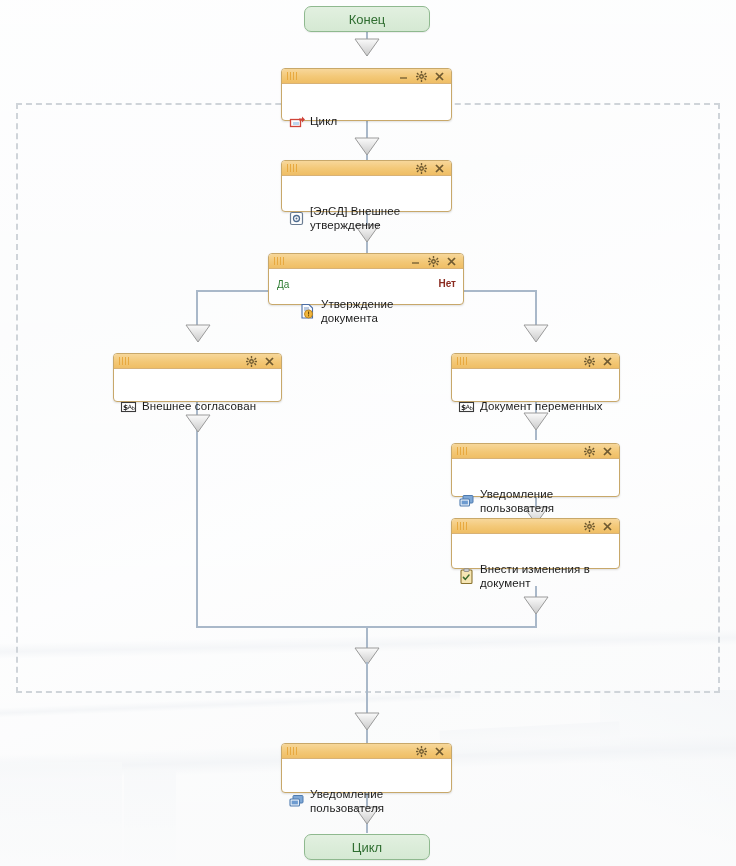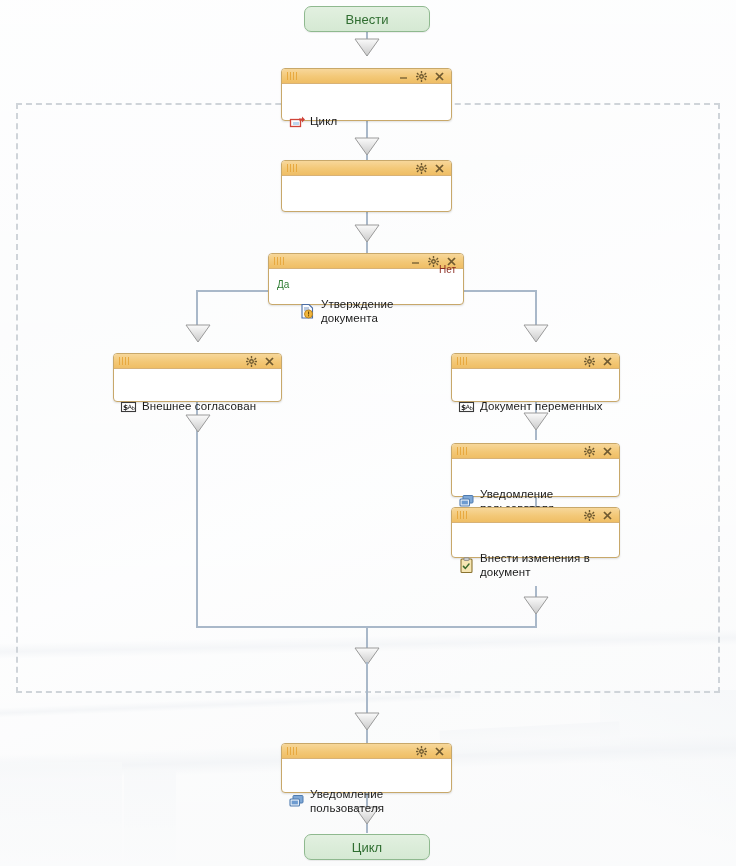--- a/index.html
+++ b/index.html
@@ -167,21 +167,21 @@
   .node.decision .node-body {
     padding-left: 30px;
     padding-right: 32px;
   }
   .branch-label {
     position: absolute;
     font-size: 10px;
     line-height: 1;
   }
   .branch-yes { color: #2e7d32; left: 8px; top: 26px; }
-  .branch-no  { color: #8b2b20; right: 7px; top: 11px; }
+  .branch-no  { color: #8b2b20; right: 7px; top: 25px; font-weight: bold; }
 </style>
 </head>
 <body>
 
 <div id="canvas">
 
   <div class="bg-photo">
     <div class="bg-block bg-b3"></div>
     <div class="bg-roof bg-r3 roofline"></div>
     <div class="roofline bg-r1"></div>
@@ -280,21 +280,21 @@
       </svg>
   </div>
 
   <div class="line-v" style="left:366px; top:793px; height:40px;"></div>
   <div class="arrow" style="left:354px; top:806px;">
     <svg width="26" height="19" viewBox="0 0 26 19">
         <polygon points="1,1 25,1 13,18" fill="url(#ag)" stroke="#9a9a9a" stroke-width="1"></polygon>
       </svg>
   </div>
 
-  <div class="terminator" style="left:304px; top:6px; width:126px; height:26px;">Внести</div>
+  <div class="terminator" style="left:304px; top:6px; width:126px; height:26px;">Конец</div>
 
   <div class="terminator" style="left:304px; top:834px; width:126px; height:26px;">Цикл</div>
 
   <div class="node" style="left:281px; top:68px; width:171px; height:53px;">
     <div class="node-titlebar">
       <span class="grip">
           <i></i>
           <i></i>
           <i></i>
           <i></i>
@@ -364,20 +364,30 @@
               </g>
             </svg>
         </span>
         <span class="ctl">
           <svg width="11" height="11" viewBox="0 0 11 11">
               <line x1="2" y1="2" x2="9" y2="9" stroke="#6f5a30" stroke-width="1.7"></line>
               <line x1="9" y1="2" x2="2" y2="9" stroke="#6f5a30" stroke-width="1.7"></line>
             </svg>
         </span>
       </span>
+    </div>
+    <div class="node-body">
+      <span class="node-icon">
+        <svg width="17" height="17" viewBox="0 0 17 17">
+            <rect x="2.5" y="2.5" width="12" height="12" rx="1.5" fill="#fdfdfd" stroke="#6a7c92" stroke-width="1.2"></rect>
+            <circle cx="8.5" cy="8.5" r="3" fill="none" stroke="#4d6b8f" stroke-width="1.3"></circle>
+            <circle cx="8.5" cy="8.5" r="1" fill="#4d6b8f"></circle>
+          </svg>
+      </span>
+      <span class="node-label">[ЭлСД] Внешнее утверждение</span>
     </div>
   </div>
 
   <div class="node decision" style="left:268px; top:253px; width:196px; height:52px;">
     <div class="node-titlebar">
       <span class="grip">
           <i></i>
           <i></i>
           <i></i>
           <i></i>
@@ -555,21 +565,21 @@
         <svg width="17" height="17" viewBox="0 0 17 17">
             <rect x="5" y="2.5" width="10" height="7.5" rx="1" fill="#7fa8d6" stroke="#4e7bb0" stroke-width="1"></rect>
             <rect x="2" y="6" width="9.5" height="7" rx="1" fill="#e9f1f9" stroke="#4e7bb0" stroke-width="1.1"></rect>
             <rect x="3.6" y="7.6" width="6.3" height="3.8" fill="#6d9bd0"></rect>
           </svg>
       </span>
       <span class="node-label">Уведомление пользователя</span>
     </div>
   </div>
 
-  <div class="node" style="left:451px; top:507px; width:169px; height:51px;">
+  <div class="node" style="left:451px; top:518px; width:169px; height:51px;">
     <div class="node-titlebar">
       <span class="grip">
           <i></i>
           <i></i>
           <i></i>
           <i></i>
         </span>
       <span class="title-ctrls">
         <span class="ctl">
           <svg width="11" height="11" viewBox="0 0 16 16">

